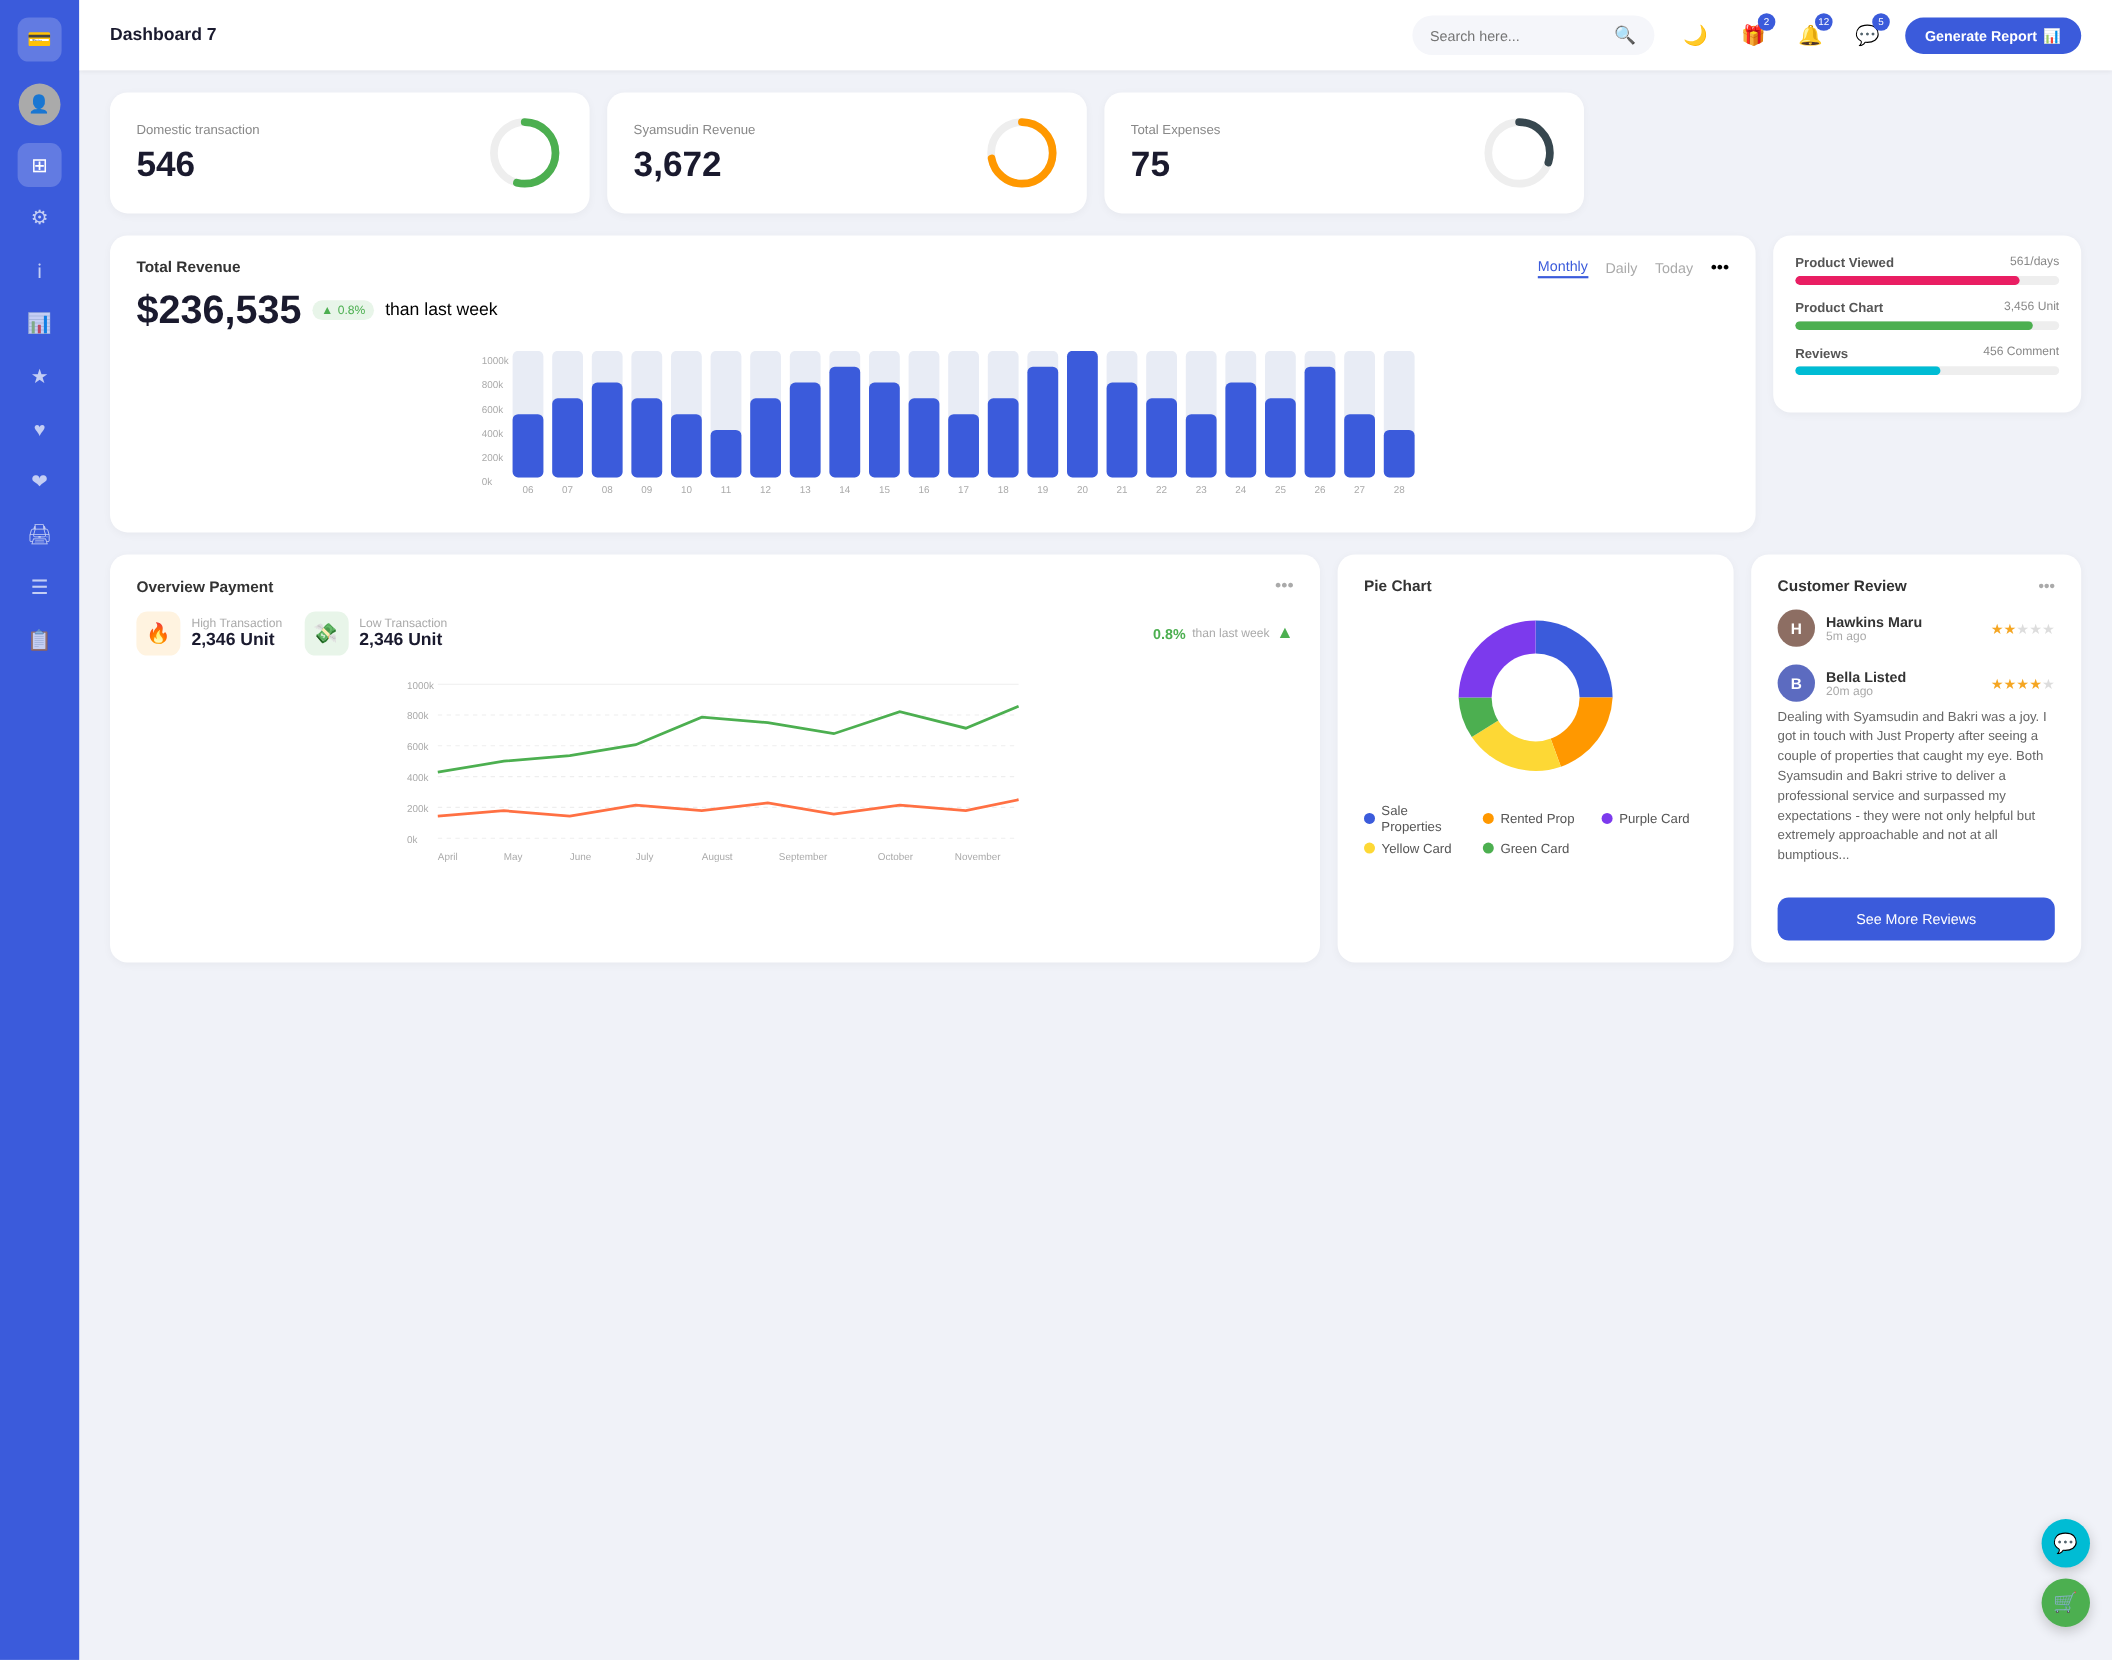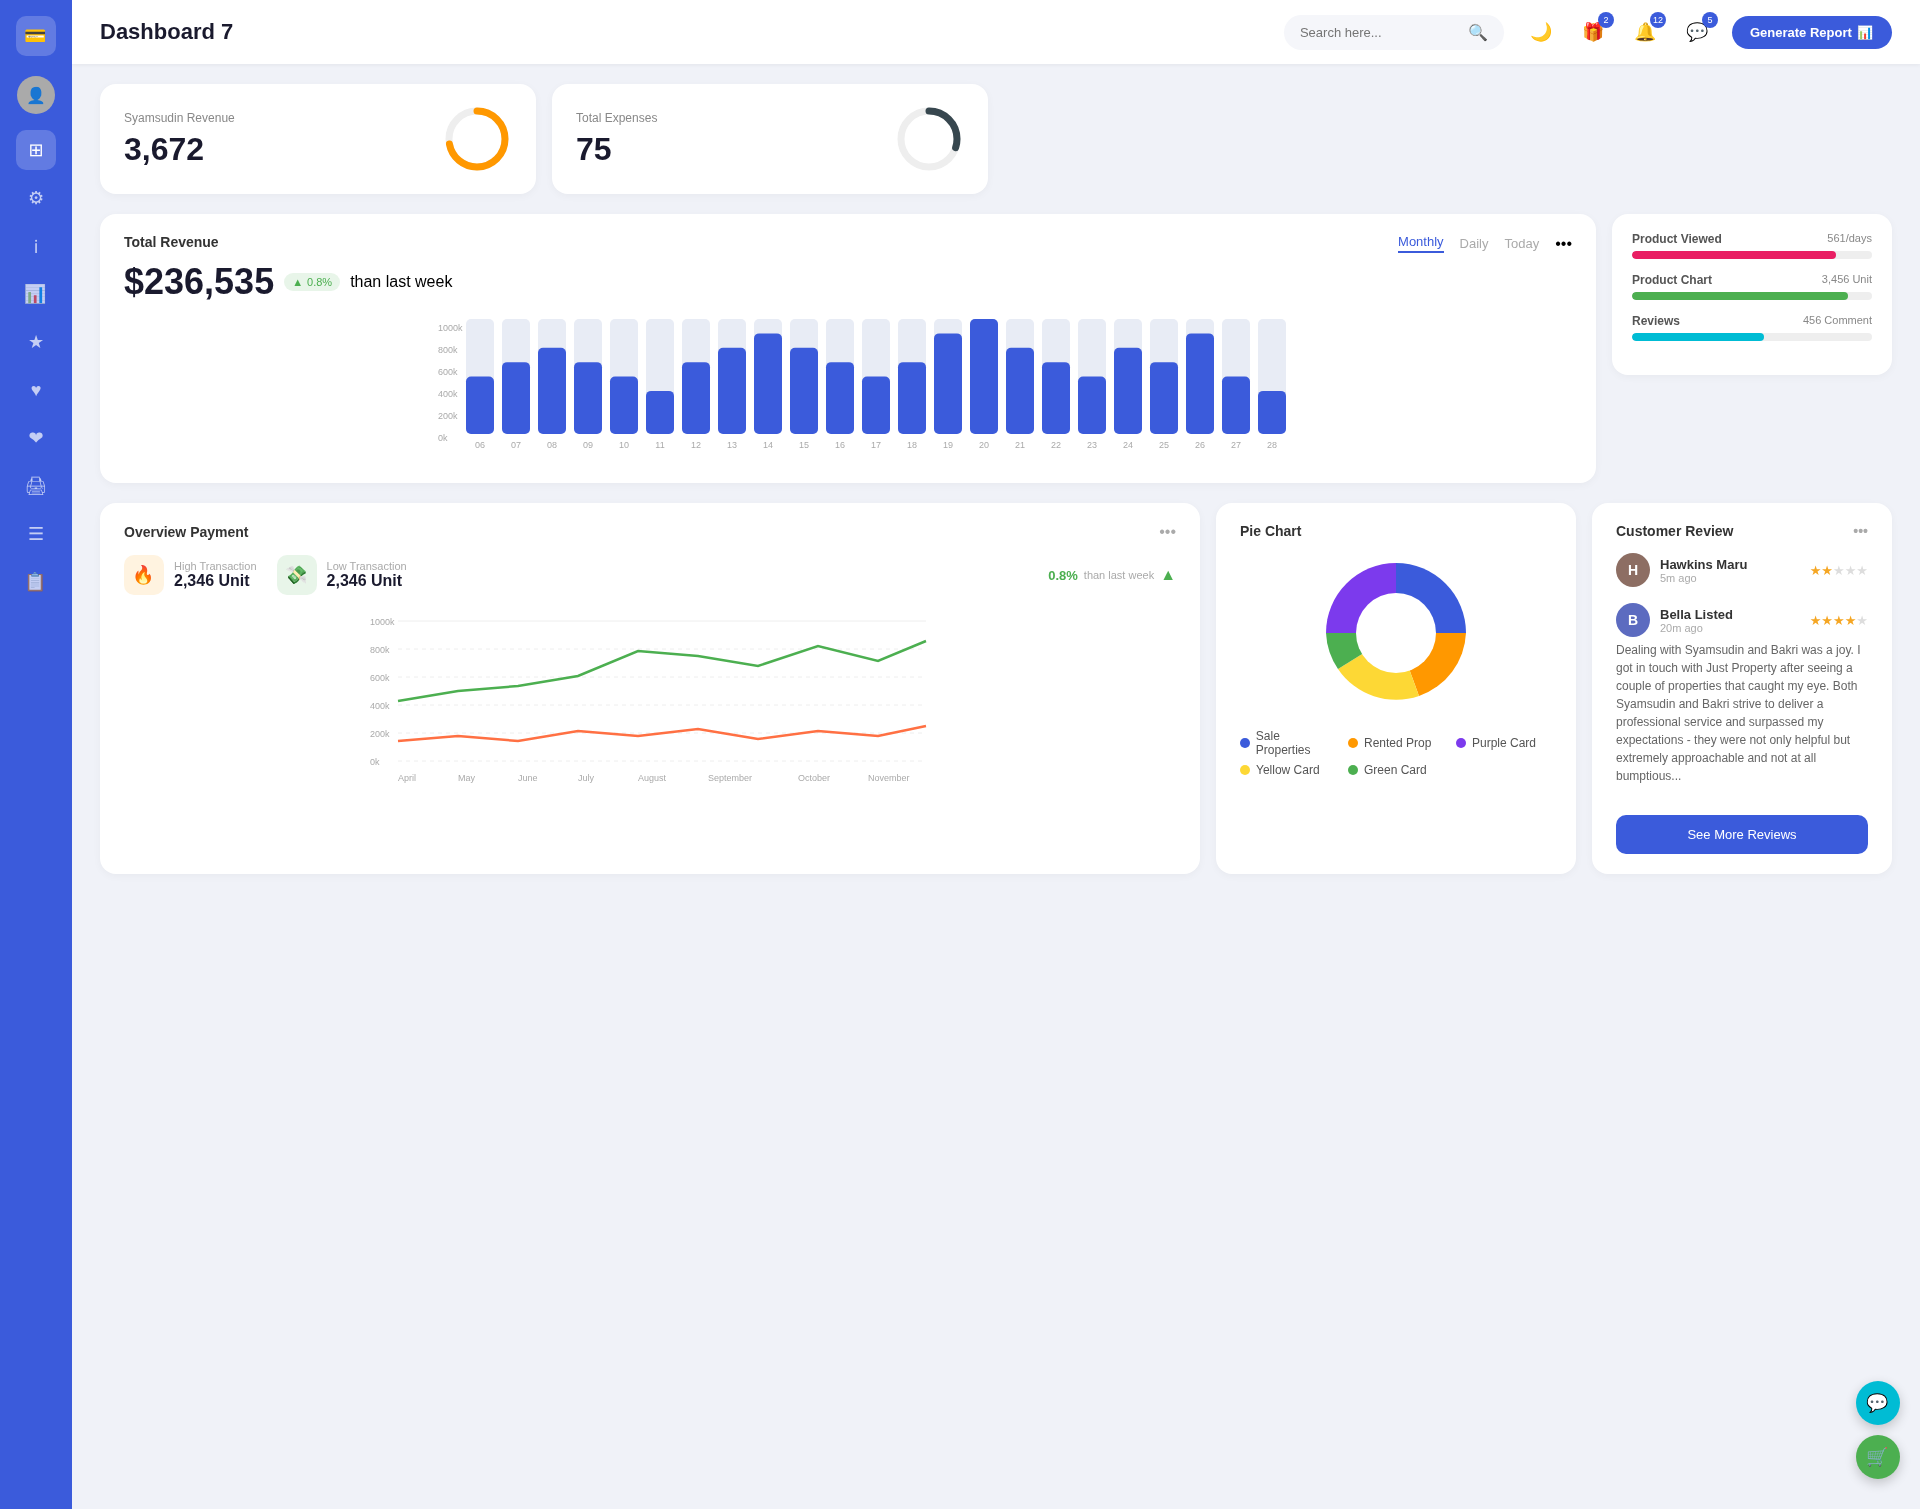--- a/index.html
+++ b/index.html
@@ -58,21 +58,21 @@
     
     .header {
       background: white;
       padding: 14px 28px;
       display: flex;
       align-items: center;
       gap: 20px;
       box-shadow: 0 1px 4px rgba(0,0,0,0.06);
     }
     .header-title {
-      font-size: 22px;
+      font-size: 16px;
       font-weight: 700;
       color: #1a1a2e;
       flex: 1;
     }
     .search-bar {
       display: flex;
       align-items: center;
       background: #f5f6fa;
       border-radius: 20px;
       padding: 8px 16px;
@@ -341,20 +341,30 @@
       </div>
       <button class="generate-btn">
         <span>Generate Report</span> 📊
       </button>
     </div>
   </header>
 
   <div class="dashboard">
 
     <div class="stats-row">
+        <div class="stat-card">
+    <div class="stat-info">
+      <label>Domestic transaction</label>
+      <div class="value">546</div>
+    </div>
+    <svg class="donut-svg" viewBox="0 0 70 70">
+      <circle cx="35" cy="35" r="28" fill="none" stroke="#eee" stroke-width="7"></circle>
+      <circle cx="35" cy="35" r="28" fill="none" stroke="#4caf50" stroke-width="7" stroke-dasharray="95.00176184455535 80.92742675647307" stroke-linecap="round" transform="rotate(-90 35 35)"></circle>
+    </svg>
+  </div>
         <div class="stat-card">
     <div class="stat-info">
       <label>Syamsudin Revenue</label>
       <div class="value">3,672</div>
     </div>
     <svg class="donut-svg" viewBox="0 0 70 70">
       <circle cx="35" cy="35" r="28" fill="none" stroke="#eee" stroke-width="7"></circle>
       <circle cx="35" cy="35" r="28" fill="none" stroke="#ff9800" stroke-width="7" stroke-dasharray="126.66901579274045 49.26017280828796" stroke-linecap="round" transform="rotate(-90 35 35)"></circle>
     </svg>
   </div>

